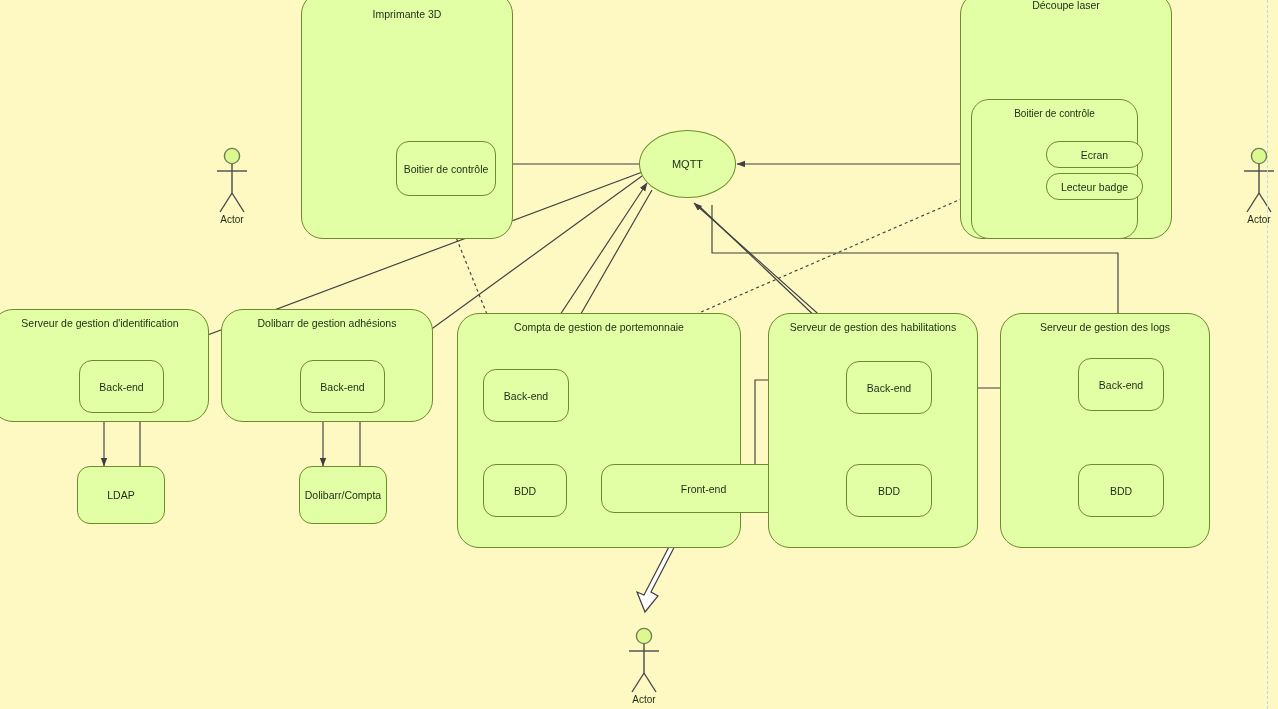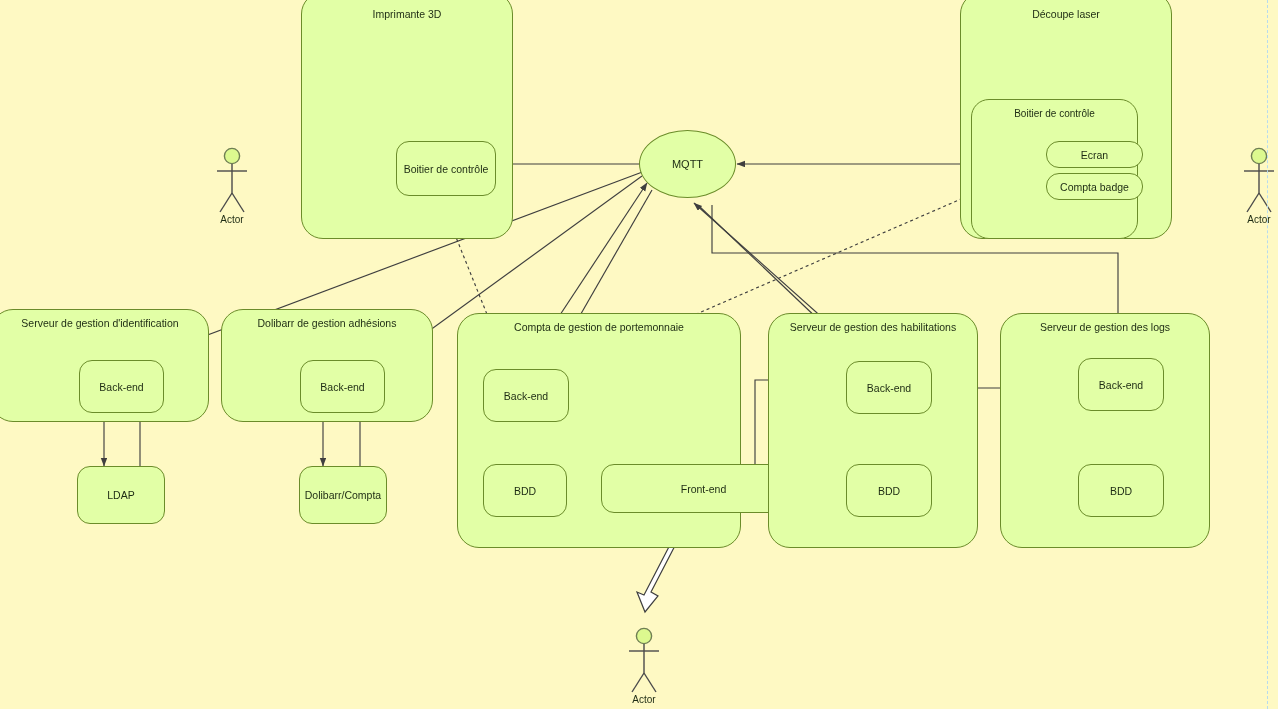--- a/index.html
+++ b/index.html
@@ -81,30 +81,30 @@
   </svg>
 
   <div class="node container" style="left:301px;top:-8px;width:212px;height:247px;">
     <div class="lbl" style="top:15px;">Imprimante 3D</div>
   </div>
   <div class="node inner" style="left:396px;top:141px;width:100px;height:55px;">
     <div class="lbl">Boitier de contrôle</div>
   </div>
 
   <div class="node container" style="left:960px;top:-8px;width:212px;height:247px;">
-    <div class="lbl" style="top:15px;">Découpe laser</div>
+    <div class="lbl" style="top:6px;">Découpe laser</div>
   </div>
   <div class="node container subcontainer" style="left:971px;top:99px;width:167px;height:140px;border-radius:18px;">
     <div class="lbl">Boitier de contrôle</div>
   </div>
   <div class="node inner" style="left:1046px;top:141px;width:97px;height:27px;">
     <div class="lbl">Ecran</div>
   </div>
   <div class="node inner" style="left:1046px;top:173px;width:97px;height:27px;">
-    <div class="lbl">Compta badge</div>
+    <div class="lbl">Lecteur badge</div>
   </div>
 
   <div class="node" style="left:639px;top:130px;width:97px;height:68px;border-radius:50%;">
     <div class="lbl" style="top:50%;transform:translateY(-50%);font-size:11px;">MQTT</div>
   </div>
 
   <div class="node container" style="left:-9px;top:309px;width:218px;height:113px;">
     <div class="lbl">Serveur de gestion d'identification</div>
   </div>
   <div class="node inner" style="left:79px;top:360px;width:85px;height:53px;">

